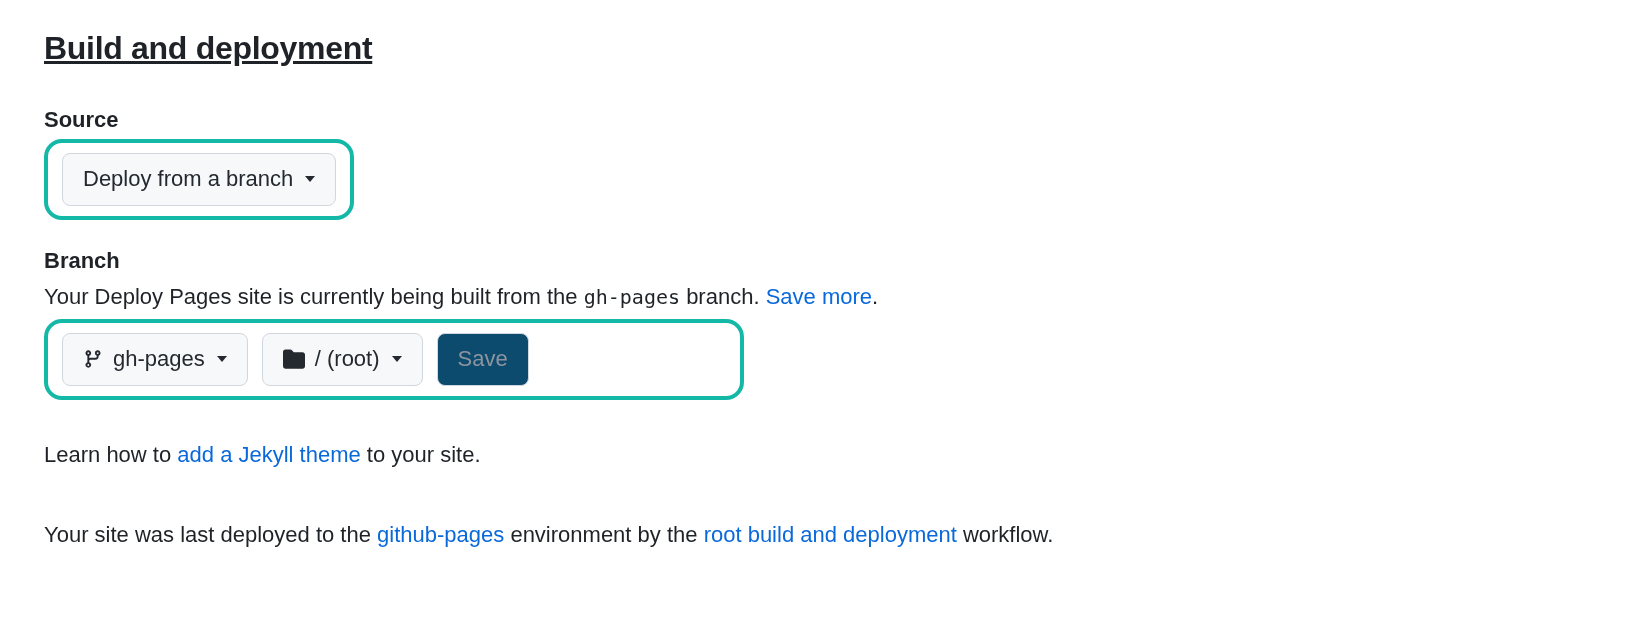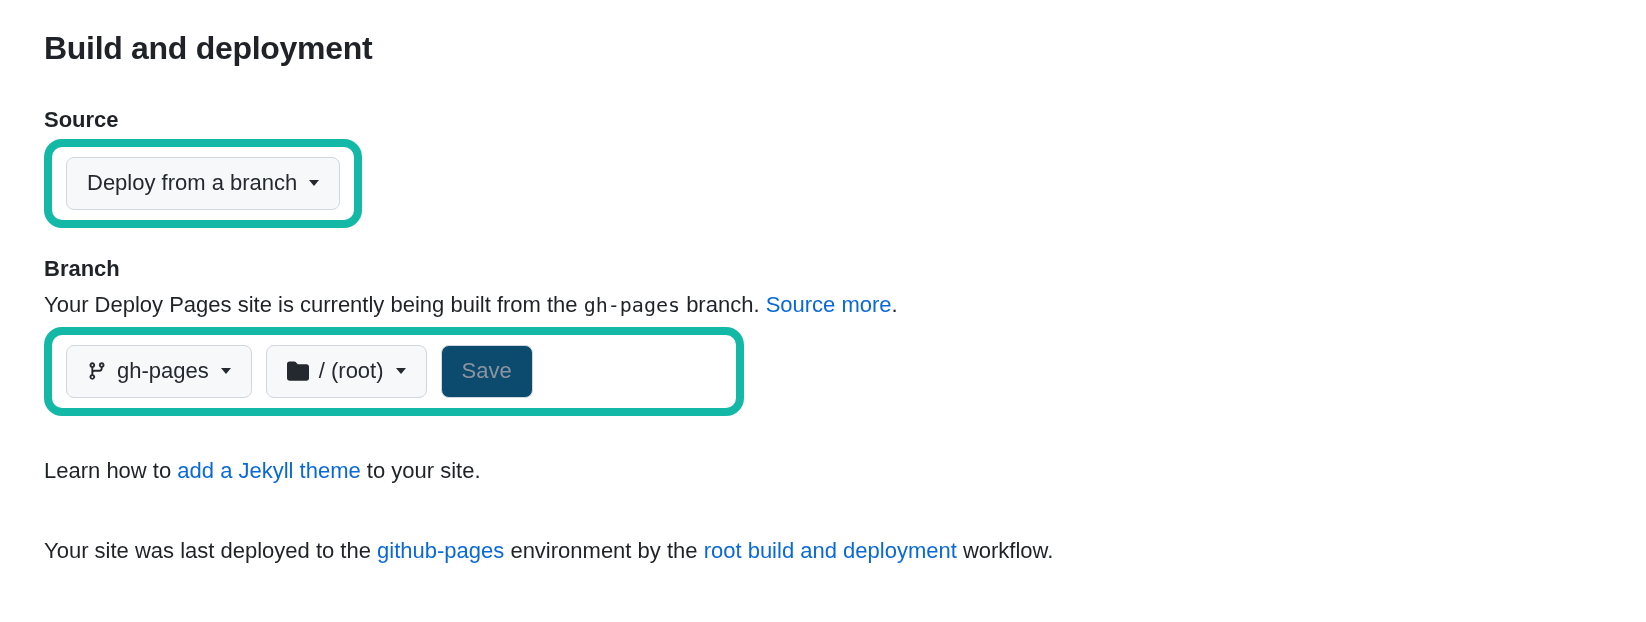--- a/index.html
+++ b/index.html
@@ -10,28 +10,29 @@
       font-size: 16px;
       color: #1f2328;
       background: #ffffff;
       width: 1646px;
     }
     h2.section-title {
       font-size: 32px;
       font-weight: 600;
       margin: 0 0 40px 0;
       letter-spacing: -0.3px;
+      text-decoration: underline;
     }
     .sub-label {
       font-size: 22px;
       font-weight: 600;
       margin: 0 0 6px 0;
     }
     .highlight-box {
-      border: 8px solid #14b8a6;
+      border: 4px solid #14b8a6;
       border-radius: 18px;
       padding: 10px 14px;
       display: inline-flex;
       align-items: flex-start;
       gap: 14px;
       margin-bottom: 28px;
     }
     .highlight-box.wide { min-width: 700px; }
     .btn {
       display: inline-flex;
@@ -98,21 +99,21 @@
 <div class="highlight-box">
   <button class="btn">
     <span>Deploy from a branch</span>
     <span class="caret"></span>
   </button>
 </div>
 
 <div class="sub-label">Branch</div>
 
 <p class="desc">
-  <span>Your Deploy Pages site is currently being built from the </span><span class="code">gh-pages</span><span> branch. </span><a href="#" class="link">Source more</a><span>.</span>
+  <span>Your Deploy Pages site is currently being built from the </span><span class="code">gh-pages</span><span> branch. </span><a href="#" class="link">Save more</a><span>.</span>
 </p>
 
 <div class="highlight-box wide">
   <button class="btn">
     <span>
       <svg class="icon-svg" width="20" height="20" viewBox="0 0 16 16" fill="#24292f">
           <path d="M9.5 3.25a2.25 2.25 0 1 1 3 2.122V6A2.5 2.5 0 0 1 10 8.5H6a1 1 0 0 0-1 1v1.128a2.251 2.251 0 1 1-1.5 0V5.372a2.25 2.25 0 1 1 1.5 0v1.836A2.493 2.493 0 0 1 6 7h4a1 1 0 0 0 1-1v-.628A2.25 2.25 0 0 1 9.5 3.25Zm-6 0a.75.75 0 1 0 1.5 0 .75.75 0 0 0-1.5 0Zm8.25-.75a.75.75 0 1 0 0 1.5.75.75 0 0 0 0-1.5ZM4.25 12a.75.75 0 1 0 0 1.5.75.75 0 0 0 0-1.5Z"></path>
         </svg>
     </span>
     <span>gh-pages</span>

